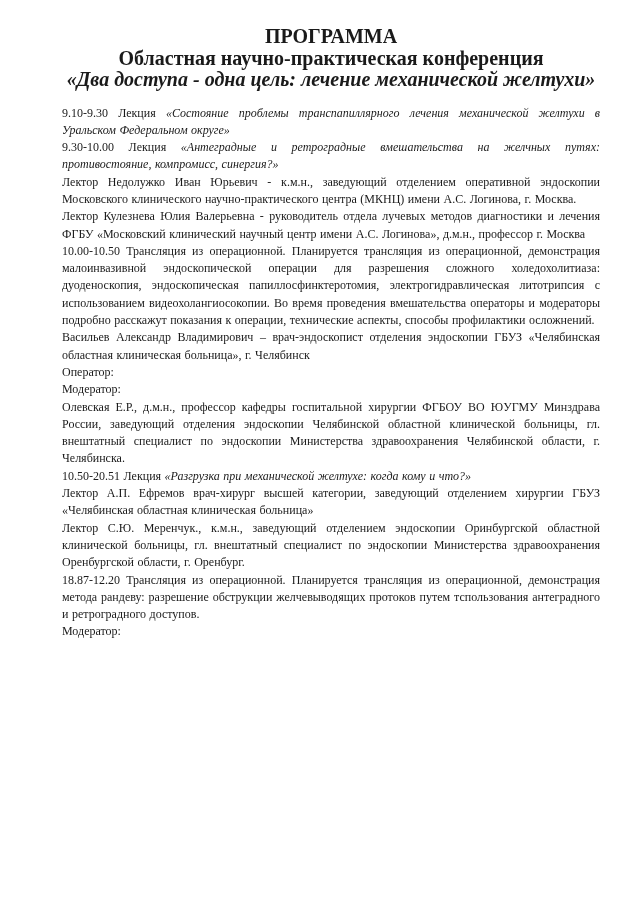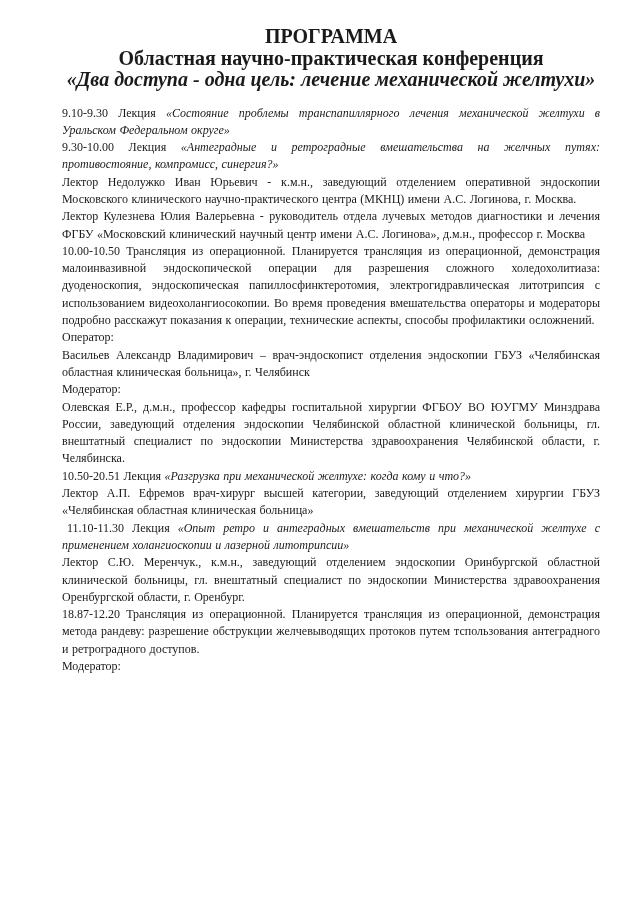--- a/index.html
+++ b/index.html
@@ -60,24 +60,23 @@
     <div class="doc-subtitle">Областная научно-практическая конференция</div>
     <div class="doc-theme">«Два доступа - одна цель: лечение механической желтухи»</div>
   </div>
 
   <div class="doc-body">
       <p class="para"><span>9.10-9.30 Лекция </span><span class="it">«Состояние проблемы транспапиллярного лечения механической желтухи в Уральском Федеральном округе»</span></p>
       <p class="para"><span>9.30-10.00 Лекция </span><span class="it">«Антеградные и ретроградные вмешательства на желчных путях: противостояние, компромисс, синергия?»</span></p>
       <p class="para"><span>Лектор Недолужко Иван Юрьевич - к.м.н., заведующий отделением оперативной эндоскопии Московского клинического научно-практического центра (МКНЦ) имени А.С. Логинова, г. Москва.</span></p>
       <p class="para"><span>Лектор Кулезнева Юлия Валерьевна - руководитель отдела лучевых методов диагностики и лечения ФГБУ «Московский клинический научный центр имени А.С. Логинова», д.м.н., профессор г. Москва</span></p>
       <p class="para"><span>10.00-10.50 Трансляция из операционной. Планируется трансляция из операционной, демонстрация малоинвазивной эндоскопической операции для разрешения сложного холедохолитиаза: дуоденоскопия, эндоскопическая папиллосфинктеротомия, электрогидравлическая литотрипсия с использованием видеохолангиосокопии. Во время проведения вмешательства операторы и модераторы подробно расскажут показания к операции, технические аспекты, способы профилактики осложнений.</span></p>
+      <p class="para"><span>Васильев Александр Владимирович – врач-эндоскопист отделения эндоскопии ГБУЗ «Челябинская областная клиническая больница», г. Челябинск</span></p>
       <p class="para"><span>Оператор:</span></p>
-      <p class="para"><span>Васильев Александр Владимирович – врач-эндоскопист отделения эндоскопии ГБУЗ «Челябинская областная клиническая больница», г. Челябинск</span></p>
       <p class="para"><span>Модератор:</span></p>
       <p class="para"><span>Олевская Е.Р., д.м.н., профессор кафедры госпитальной хирургии ФГБОУ ВО ЮУГМУ Минздрава России, заведующий отделения эндоскопии Челябинской областной клинической больницы, гл. внештатный специалист по эндоскопии Министерства здравоохранения Челябинской области, г. Челябинска.</span></p>
       <p class="para"><span>10.50-20.51 Лекция </span><span class="it">«Разгрузка при механической желтухе: когда кому и что?»</span></p>
       <p class="para"><span>Лектор А.П. Ефремов врач-хирург высшей категории, заведующий отделением хирургии ГБУЗ «Челябинская областная клиническая больница»</span></p>
-      <p class="para indent"><span>11.10-11.30 Лекция </span><span class="it">«Опыт ретро и антеградных вмешательств при механической желтухе с применением холангиоскопии и лазерной литотрипсии»</span></p>
       <p class="para"><span>Лектор С.Ю. Меренчук., к.м.н., заведующий отделением эндоскопии Оринбургской областной клинической больницы, гл. внештатный специалист по эндоскопии Министерства здравоохранения Оренбургской области, г. Оренбург.</span></p>
       <p class="para"><span>18.87-12.20 Трансляция из операционной. Планируется трансляция из операционной, демонстрация метода рандеву: разрешение обструкции желчевыводящих протоков путем тспользования антеградного и ретроградного доступов.</span></p>
       <p class="para"><span>Модератор:</span></p>
     </div>
 </div>
 
 </body></html>

